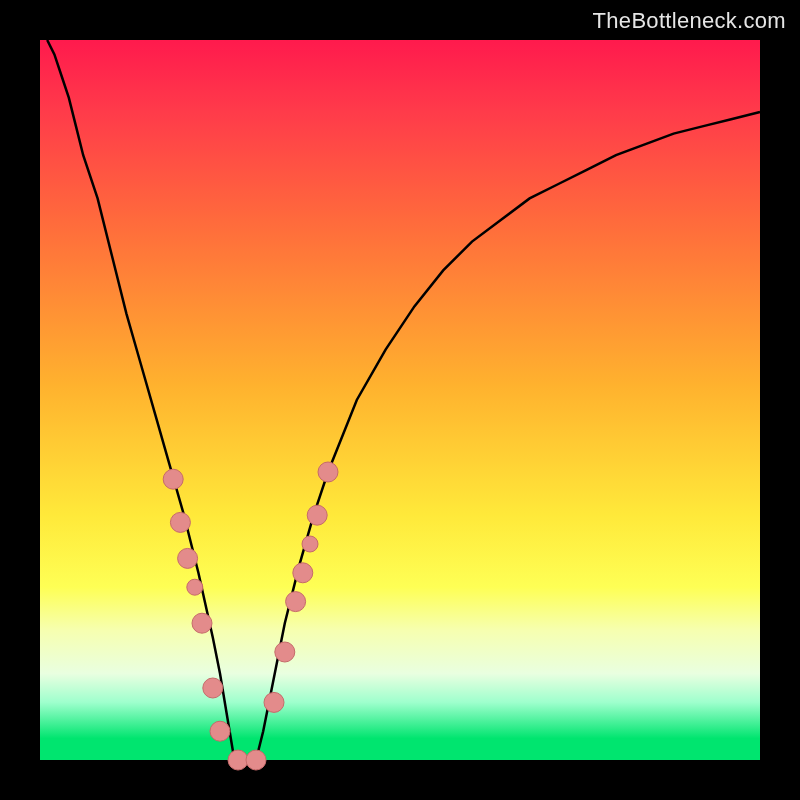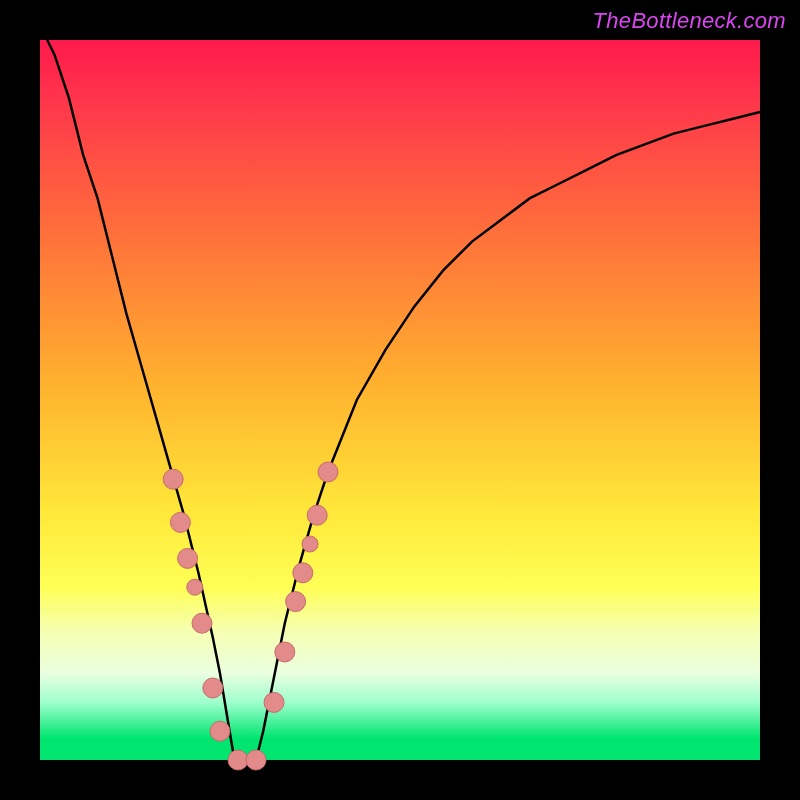--- a/index.html
+++ b/index.html
@@ -35,26 +35,25 @@
       #f6ffb0 82%,
       #e9ffe0 88%,
       #9effcd 92%,
       #00e56f 97%,
       #00e56f 100%);
   }
   .watermark {
     position: absolute;
     top: 8px;
     right: 14px;
-    color: #d946ef;
+    color: #e5e5e5;
     font-size: 22px;
     font-weight: 400;
     letter-spacing: 0.3px;
     user-select: none;
-    font-style: italic;
   }
   svg.plot {
     position: absolute;
     left: 40px;
     top: 40px;
     width: 720px;
     height: 720px;
     overflow: visible;
   }
 </style>

